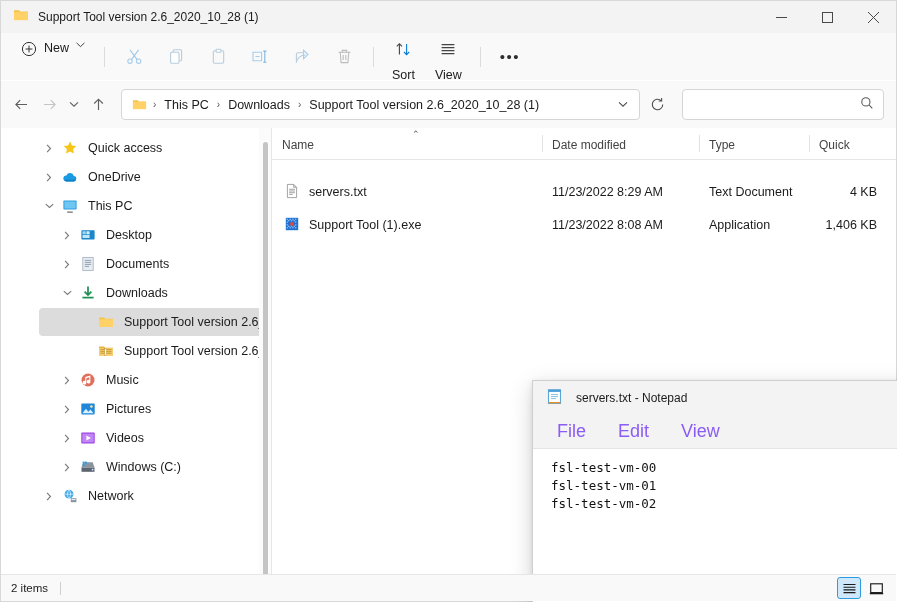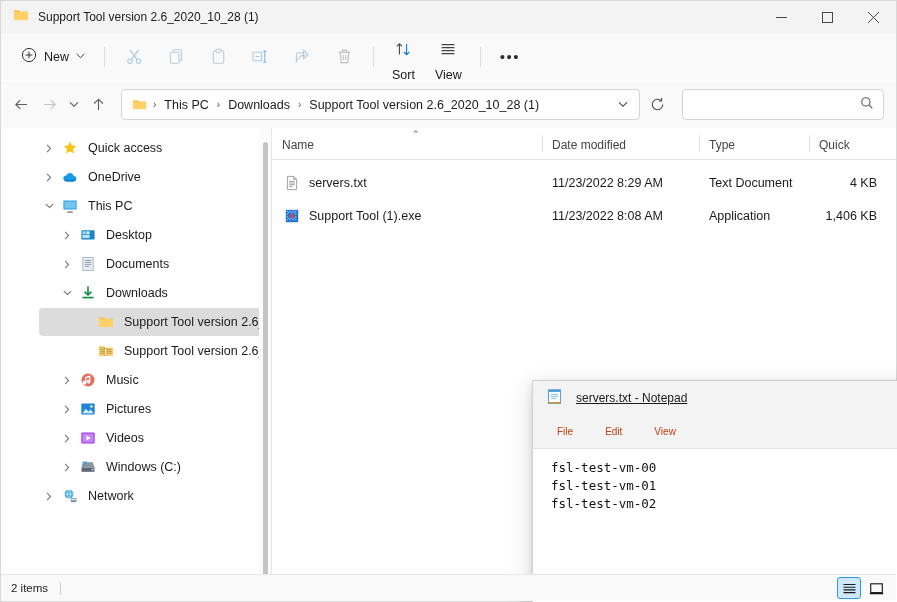--- a/index.html
+++ b/index.html
@@ -36,21 +36,21 @@
 
   
   .toolbar {
     height: 48px; flex: 0 0 48px;
     background: #f9f9f9;
     display: flex; align-items: center;
     padding: 0 12px; gap: 2px;
     border-bottom: 1px solid #ffffff;
   }
   .tb-new {
-    display: flex; align-items: center; gap: 7px;
+    display: flex; align-items: flex-start; gap: 7px;
     height: 32px; padding: 0 10px 0 8px;
     border-radius: 4px; cursor: default;
   }
   .tb-new-label { font-size: 12.5px; color: #1b1b1b; }
   .tb-icon-btn {
     width: 40px; height: 32px;
     display: flex; align-items: center; justify-content: center;
     border-radius: 4px;
   }
   .tb-sep { width: 1px; height: 20px; background: #dcdcdc; margin: 0 7px; }
@@ -170,21 +170,21 @@
   .col-type { flex: 0 0 110px; }
   .col-size { flex: 0 0 80px; }
   .sort-caret {
     position: absolute; left: 140px; top: 2px;
     color: #555; font-size: 9px; line-height: 1;
   }
   .row {
     height: 33px; display: flex; align-items: center;
     font-size: 12.5px; color: #1b1b1b;
   }
-  .cell { display: flex; align-items: center; height: 100%; }
+  .cell { display: flex; align-items: flex-end; height: 100%; }
   .cell-name { flex: 0 0 270px; padding-left: 12px; gap: 9px; }
   .cell-date { flex: 0 0 157px; padding-left: 10px; }
   .cell-type { flex: 0 0 110px; padding-left: 10px; }
   .cell-size { flex: 0 0 80px; justify-content: flex-end; padding-right: 12px; }
 
   
   .notepad {
     position: absolute; left: 260px; top: 252px;
     width: 593px; height: 282px;
     background: #ffffff;
@@ -192,31 +192,31 @@
     box-shadow: 0 7px 22px rgba(0,0,0,0.17), 0 2px 6px rgba(0,0,0,0.10);
     display: flex; flex-direction: column;
     overflow: hidden;
   }
   .np-title {
     height: 34px; flex: 0 0 34px;
     background: #f3f3f3;
     display: flex; align-items: center; position: relative;
   }
   .np-title-left { display: flex; align-items: center; padding-left: 14px; gap: 14px; }
-  .np-title-text { font-size: 12px; color: #1b1b1b; text-decoration: underline; }
+  .np-title-text { font-size: 12px; color: #1b1b1b; }
   .np-menubar {
     height: 34px; flex: 0 0 34px;
     background: #f3f3f3;
     display: flex; align-items: center;
     padding: 0 8px 0 14px;
     border-bottom: 1px solid #e4e4e4;
     position: relative;
   }
   .np-menu {
-    font-size: 10px; color: #c2410c;
+    font-size: 18px; color: #8b5cf6;
     padding: 4px 10px; border-radius: 4px; margin-right: 12px;
   }
   .np-text {
     flex: 1; background: #ffffff; padding: 10px 0 0 18px;
     font-family: "DejaVu Sans Mono", "Liberation Mono", monospace;
     font-size: 12.5px; line-height: 18px; color: #111;
     white-space: pre; overflow: hidden;
   }
 
   

